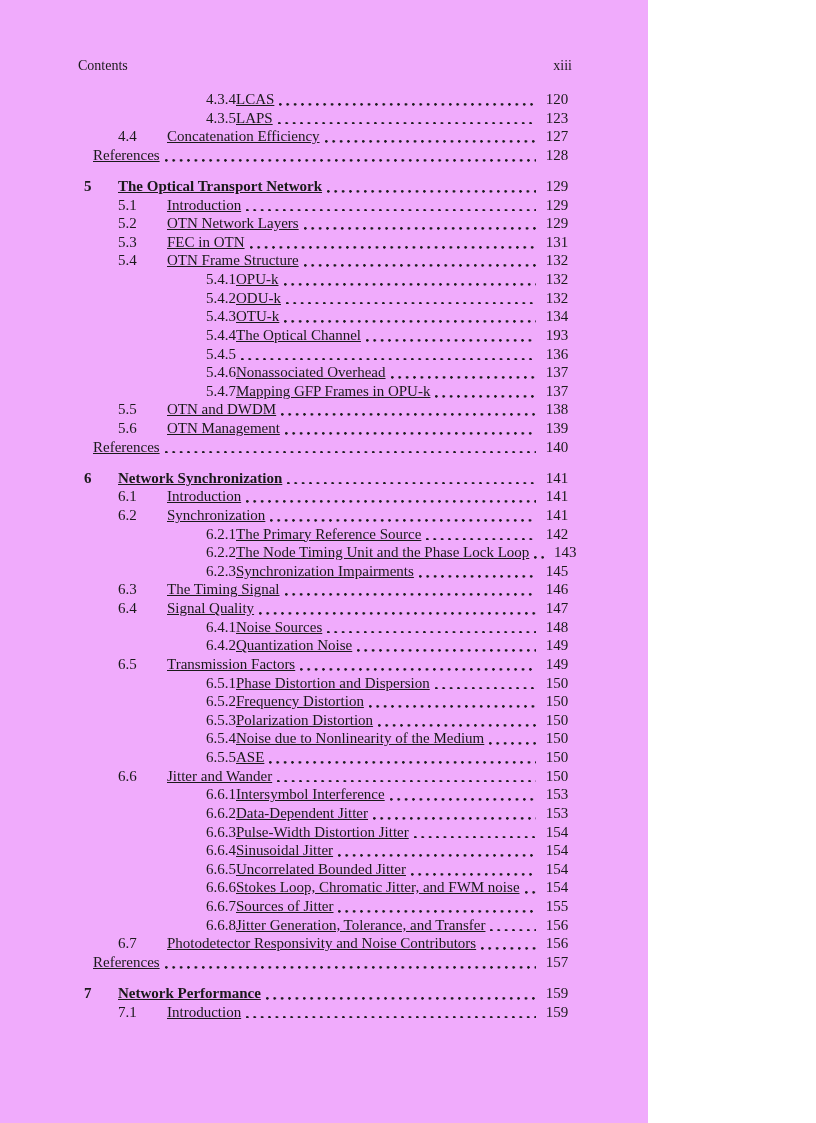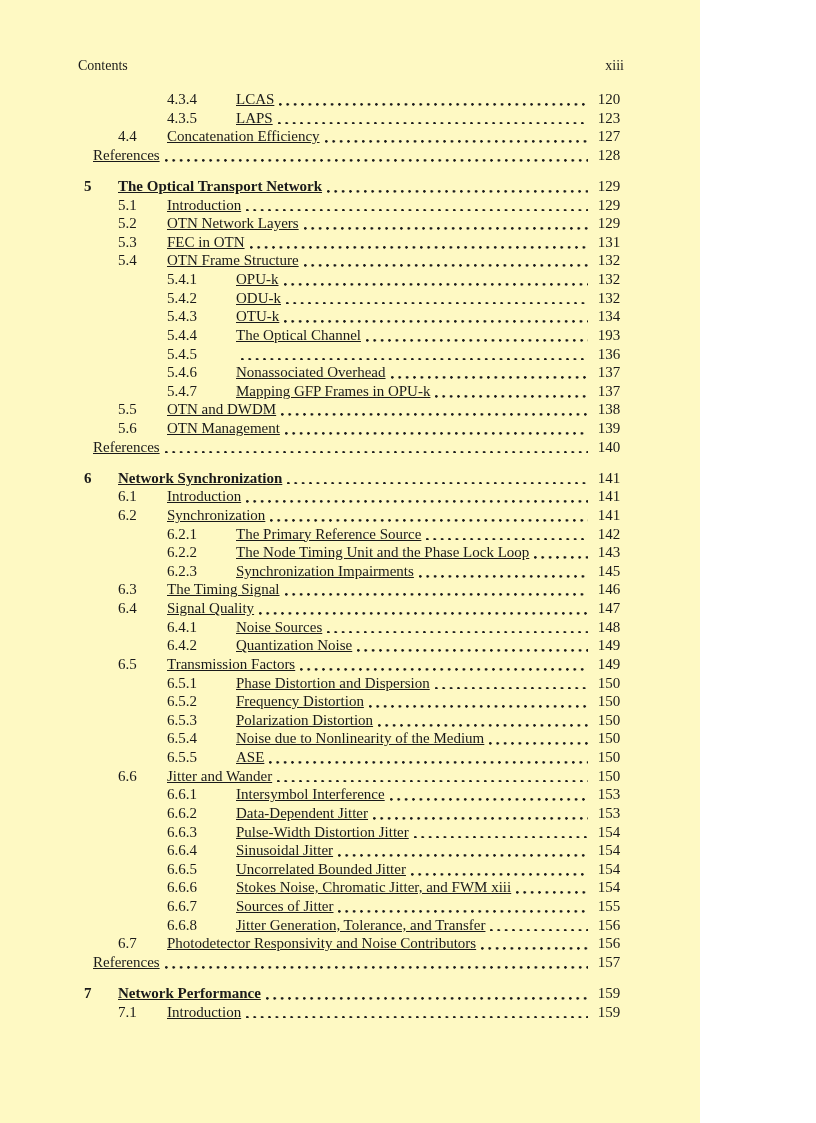--- a/index.html
+++ b/index.html
@@ -1,20 +1,20 @@
 <!DOCTYPE html>
 <html><head>
 <meta charset="utf-8">
 <style>
   html, body { margin: 0; padding: 0; background: #ffffff; }
   .page {
     position: relative;
-    width: 700px;
+    width: 648px;
     height: 1123px;
-    background: #fef9c3;
+    background: #f0abfc;
     font-family: "Liberation Serif", serif;
     color: #1a1a1a;
     overflow: hidden;
   }
   .running-header {
     position: absolute;
     left: 78px;
     right: 76px;
     top: 58px;
     display: flex;
@@ -34,21 +34,21 @@
     display: flex;
     align-items: baseline;
     white-space: nowrap;
   }
   .row.chapter { margin-top: 12.4px; }
   .row.chapter .num,
   .row.chapter .title { font-weight: bold; }
   .num { flex: 0 0 auto; }
   .chapter .num    { width: 34px; margin-left: 6px; }
   .section .num    { width: 49px; margin-left: 40px; }
-  .subsection .num { width: 69px; margin-left: 89px; }
+  .subsection .num { width: 69px; margin-left: 89px; text-align: right; }
   .references { margin-left: 15px; }
   .title { flex: 0 0 auto; text-decoration: underline; }
   .dots {
     flex: 1 1 auto;
     align-self: flex-end;
     height: 2.8px;
     margin: 0 6px 2.8px 5px;
     background-image: radial-gradient(circle at 1.3px 1.3px, #1a1a1a 1.05px, rgba(0,0,0,0) 1.5px);
     background-size: 7.4px 2.8px;
     background-repeat: repeat-x;
@@ -310,21 +310,21 @@
     <span class="page-num">154</span>
   </div>
       <div class="row subsection">
     <span class="num">6.6.5</span>
     <span class="title">Uncorrelated Bounded Jitter</span>
     <span class="dots"></span>
     <span class="page-num">154</span>
   </div>
       <div class="row subsection">
     <span class="num">6.6.6</span>
-    <span class="title">Stokes Noise, Chromatic Jitter, and FWM xiii</span>
+    <span class="title">Stokes Loop, Chromatic Jitter, and FWM noise</span>
     <span class="dots"></span>
     <span class="page-num">154</span>
   </div>
       <div class="row subsection">
     <span class="num">6.6.7</span>
     <span class="title">Sources of Jitter</span>
     <span class="dots"></span>
     <span class="page-num">155</span>
   </div>
       <div class="row subsection">

